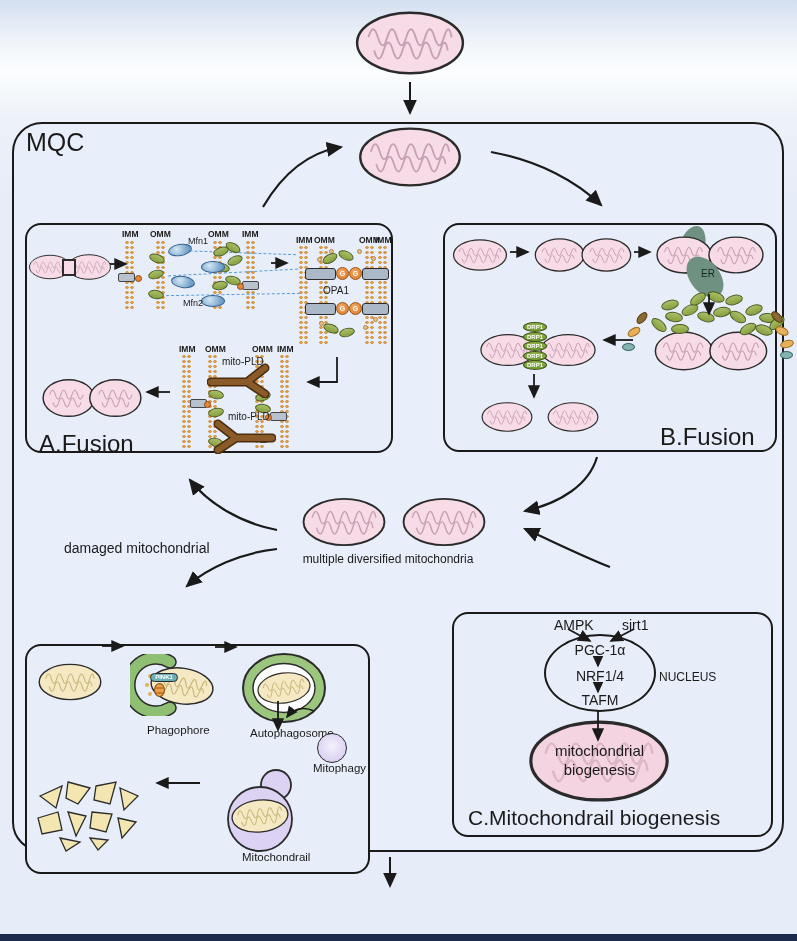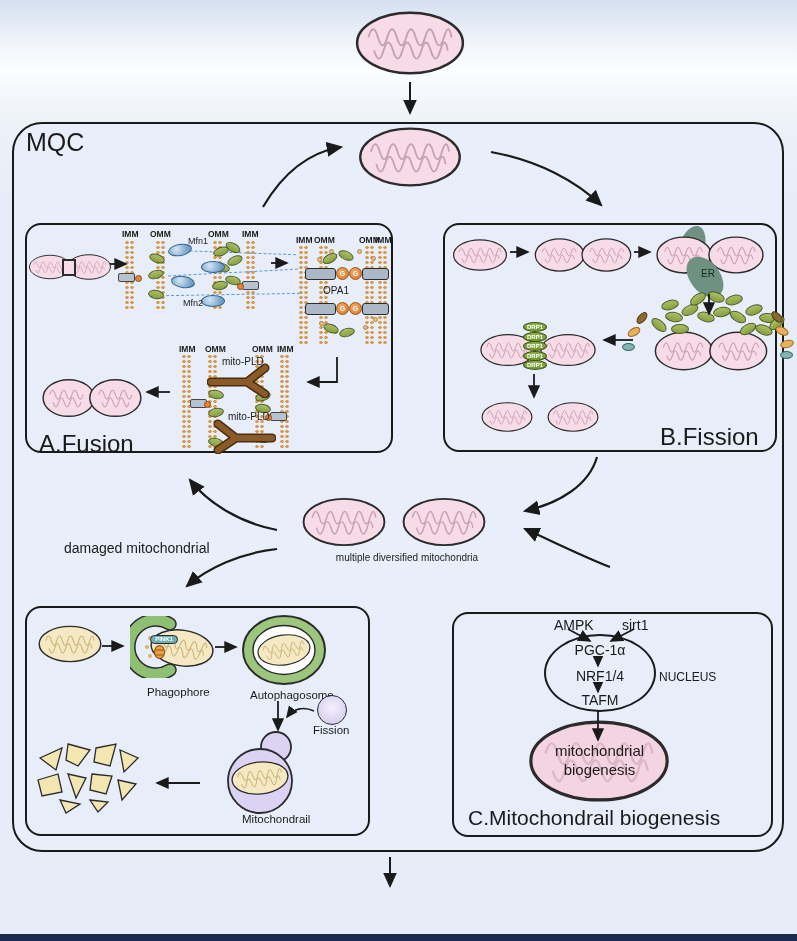--- a/index.html
+++ b/index.html
@@ -251,33 +251,33 @@
     <div class="drp" style="left:78px;top:125.5px">DRP1</div>
     <div class="drp" style="left:78px;top:135px">DRP1</div>
 
     <svg class="mito" style="left:30px;top:176px;width:64px;height:32px">
         <use href="#mito1"></use>
       </svg>
     <svg class="mito" style="left:96px;top:176px;width:64px;height:32px">
         <use href="#mito1"></use>
       </svg>
 
-    <div class="lab big" style="left:215px;top:198px">B.Fission</div>
+    <div class="lab big" style="left:215px;top:198px">B.Fusion</div>
   </div>
 
   <svg class="mito" style="left:298px;top:496px;width:92px;height:52px">
       <use href="#mito1"></use>
     </svg>
   <svg class="mito" style="left:398px;top:496px;width:92px;height:52px">
       <use href="#mito1"></use>
     </svg>
   <div class="lab" style="left:64px;top:540px;font-size:14px">damaged mitochondrial</div>
-  <div class="lab ctr" style="left:294px;top:552px;width:226px;font-size:10px">multiple diversified mitochondria</div>
-
-  <div class="panel" id="panelD" style="left:25px;top:606px;width:345px;height:230px">
+  <div class="lab ctr" style="left:275px;top:552px;width:226px;font-size:12px">multiple diversified mitochondria</div>
+
+  <div class="panel" id="panelD" style="left:25px;top:644px;width:345px;height:230px">
     <svg class="mito" style="left:10px;top:16px;width:66px;height:40px;--mf:#f5e9c4;--mc:#c9b578">
         <use href="#mito1"></use>
       </svg>
 
     <svg style="position:absolute;left:103px;top:8px;width:52px;height:62px;z-index:2">
       <path d="M40,8 A27,27 0 1 0 40,54" stroke="#2b2b2b" stroke-width="13.5" fill="none" stroke-linecap="round"></path>
       <path d="M40,8 A27,27 0 1 0 40,54" stroke="#8fbf72" stroke-width="10.5" fill="none" stroke-linecap="round"></path>
       <circle cx="20" cy="22" r="2" fill="#e0b25c"></circle>
         <circle cx="17" cy="31" r="2" fill="#e0b25c"></circle>
         <circle cx="20" cy="40" r="2" fill="#e0b25c"></circle>
@@ -290,21 +290,21 @@
     <div class="lab small-lab" style="left:120px;top:78px">Phagophore</div>
 
     <svg style="position:absolute;left:213px;top:6px;width:88px;height:72px">
       <ellipse cx="44" cy="36" rx="41" ry="34" fill="#9cc67e" stroke="#2b2b2b" stroke-width="2"></ellipse>
       <ellipse cx="44" cy="36" rx="31" ry="24.5" fill="#fdfdfd" stroke="#2b2b2b" stroke-width="1.4"></ellipse>
       <use href="#mito1" x="16" y="17" width="56" height="38" style="--mf:#f5e9c4;--mc:#c9b578" transform="rotate(-8 44 36)"></use>
     </svg>
     <div class="lab small-lab" style="left:223px;top:81px">Autophagosome</div>
 
     <div class="lyso" style="left:290px;top:87px"></div>
-    <div class="lab small-lab" style="left:286px;top:116px">Fission</div>
+    <div class="lab small-lab" style="left:286px;top:116px">Mitophagy</div>
 
     <svg style="position:absolute;left:196px;top:121px;width:80px;height:86px">
       <circle cx="53" cy="18" r="15" fill="#dcd2f4" stroke="#2b2b2b" stroke-width="1.8"></circle>
       <circle cx="37" cy="52" r="32" fill="#dcd2f4" stroke="#2b2b2b" stroke-width="1.8"></circle>
       <use href="#mito1" x="7" y="30" width="60" height="38" style="--mf:#f5e9c4;--mc:#c9b578" transform="rotate(-6 37 49)"></use>
     </svg>
     <div class="lab small-lab" style="left:215px;top:205px">Mitochondrail</div>
 
     <svg style="position:absolute;left:5px;top:132px;width:118px;height:76px">
       <g fill="#f3e6b0" stroke="#2b2b2b" stroke-width="1.3">

